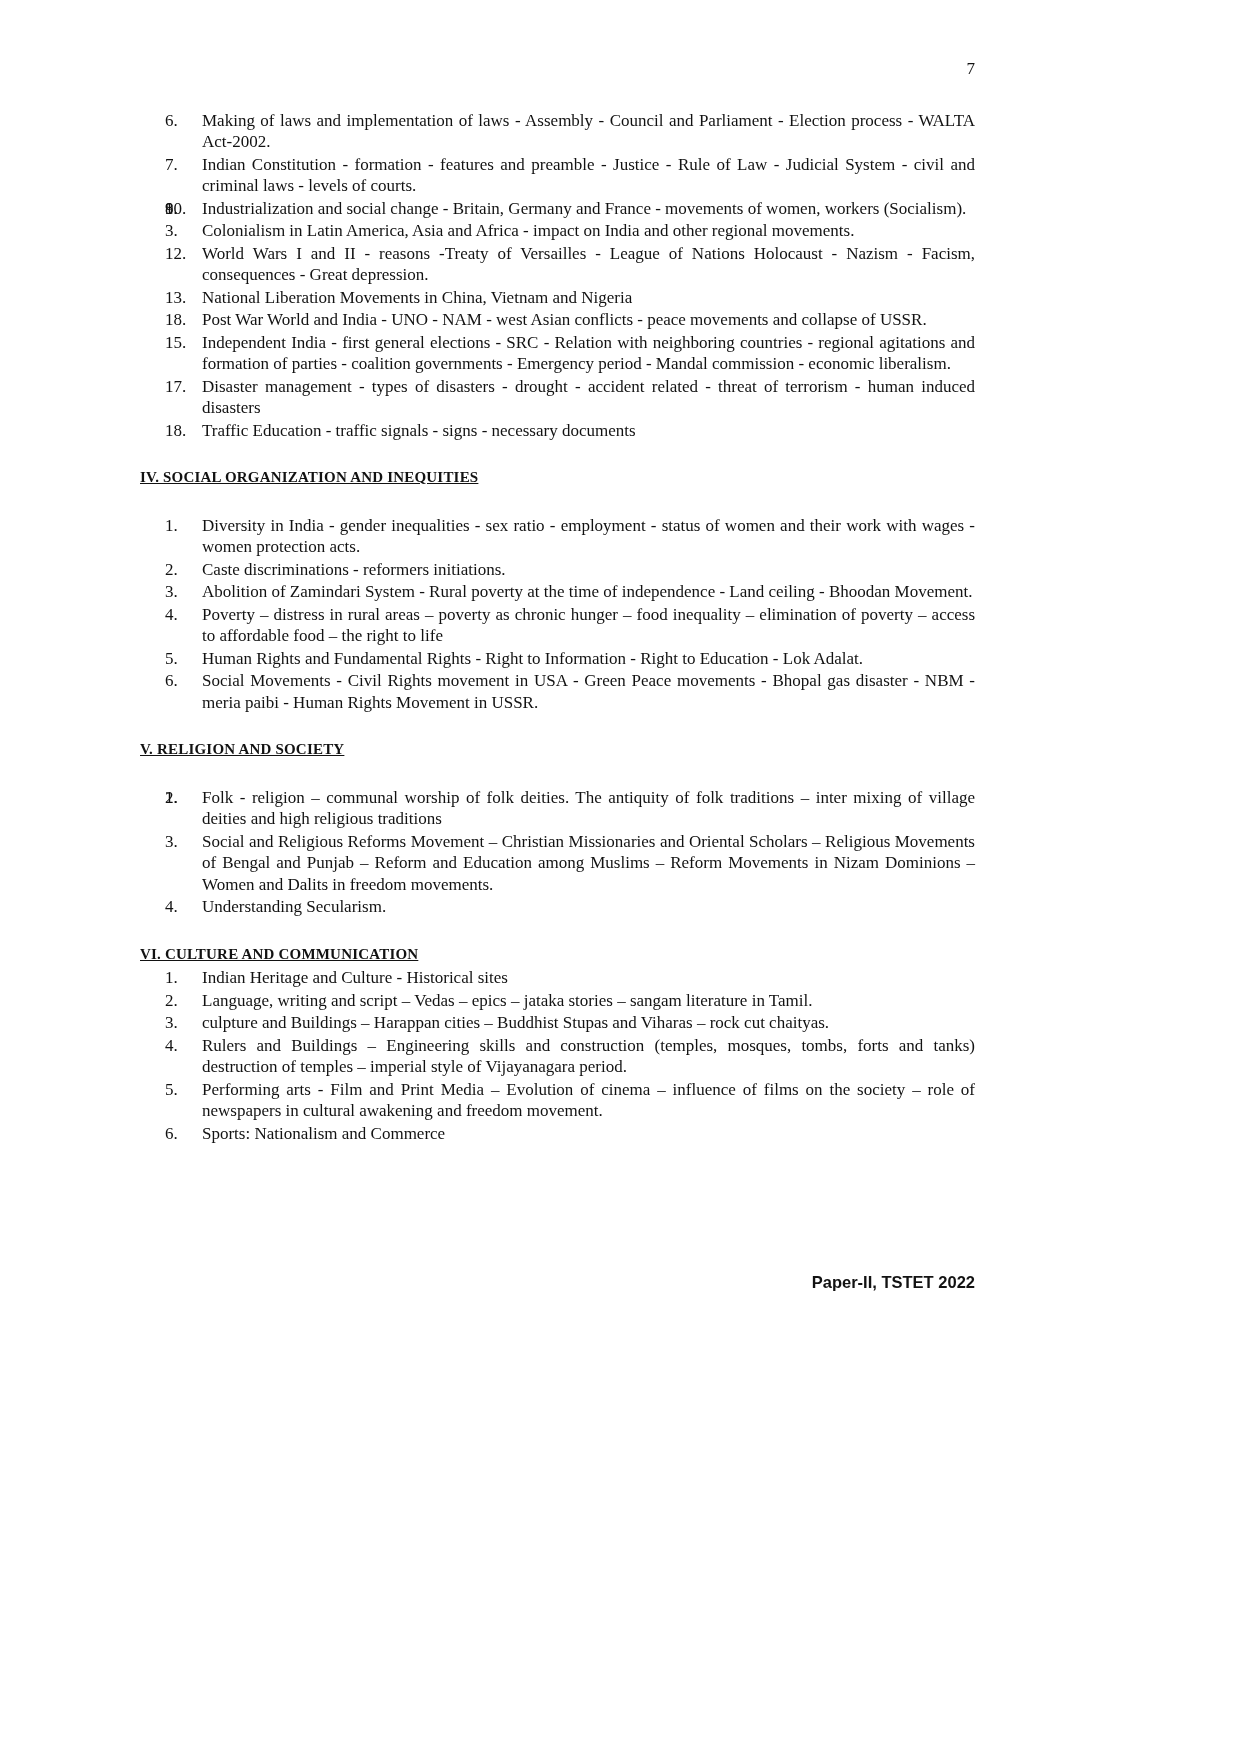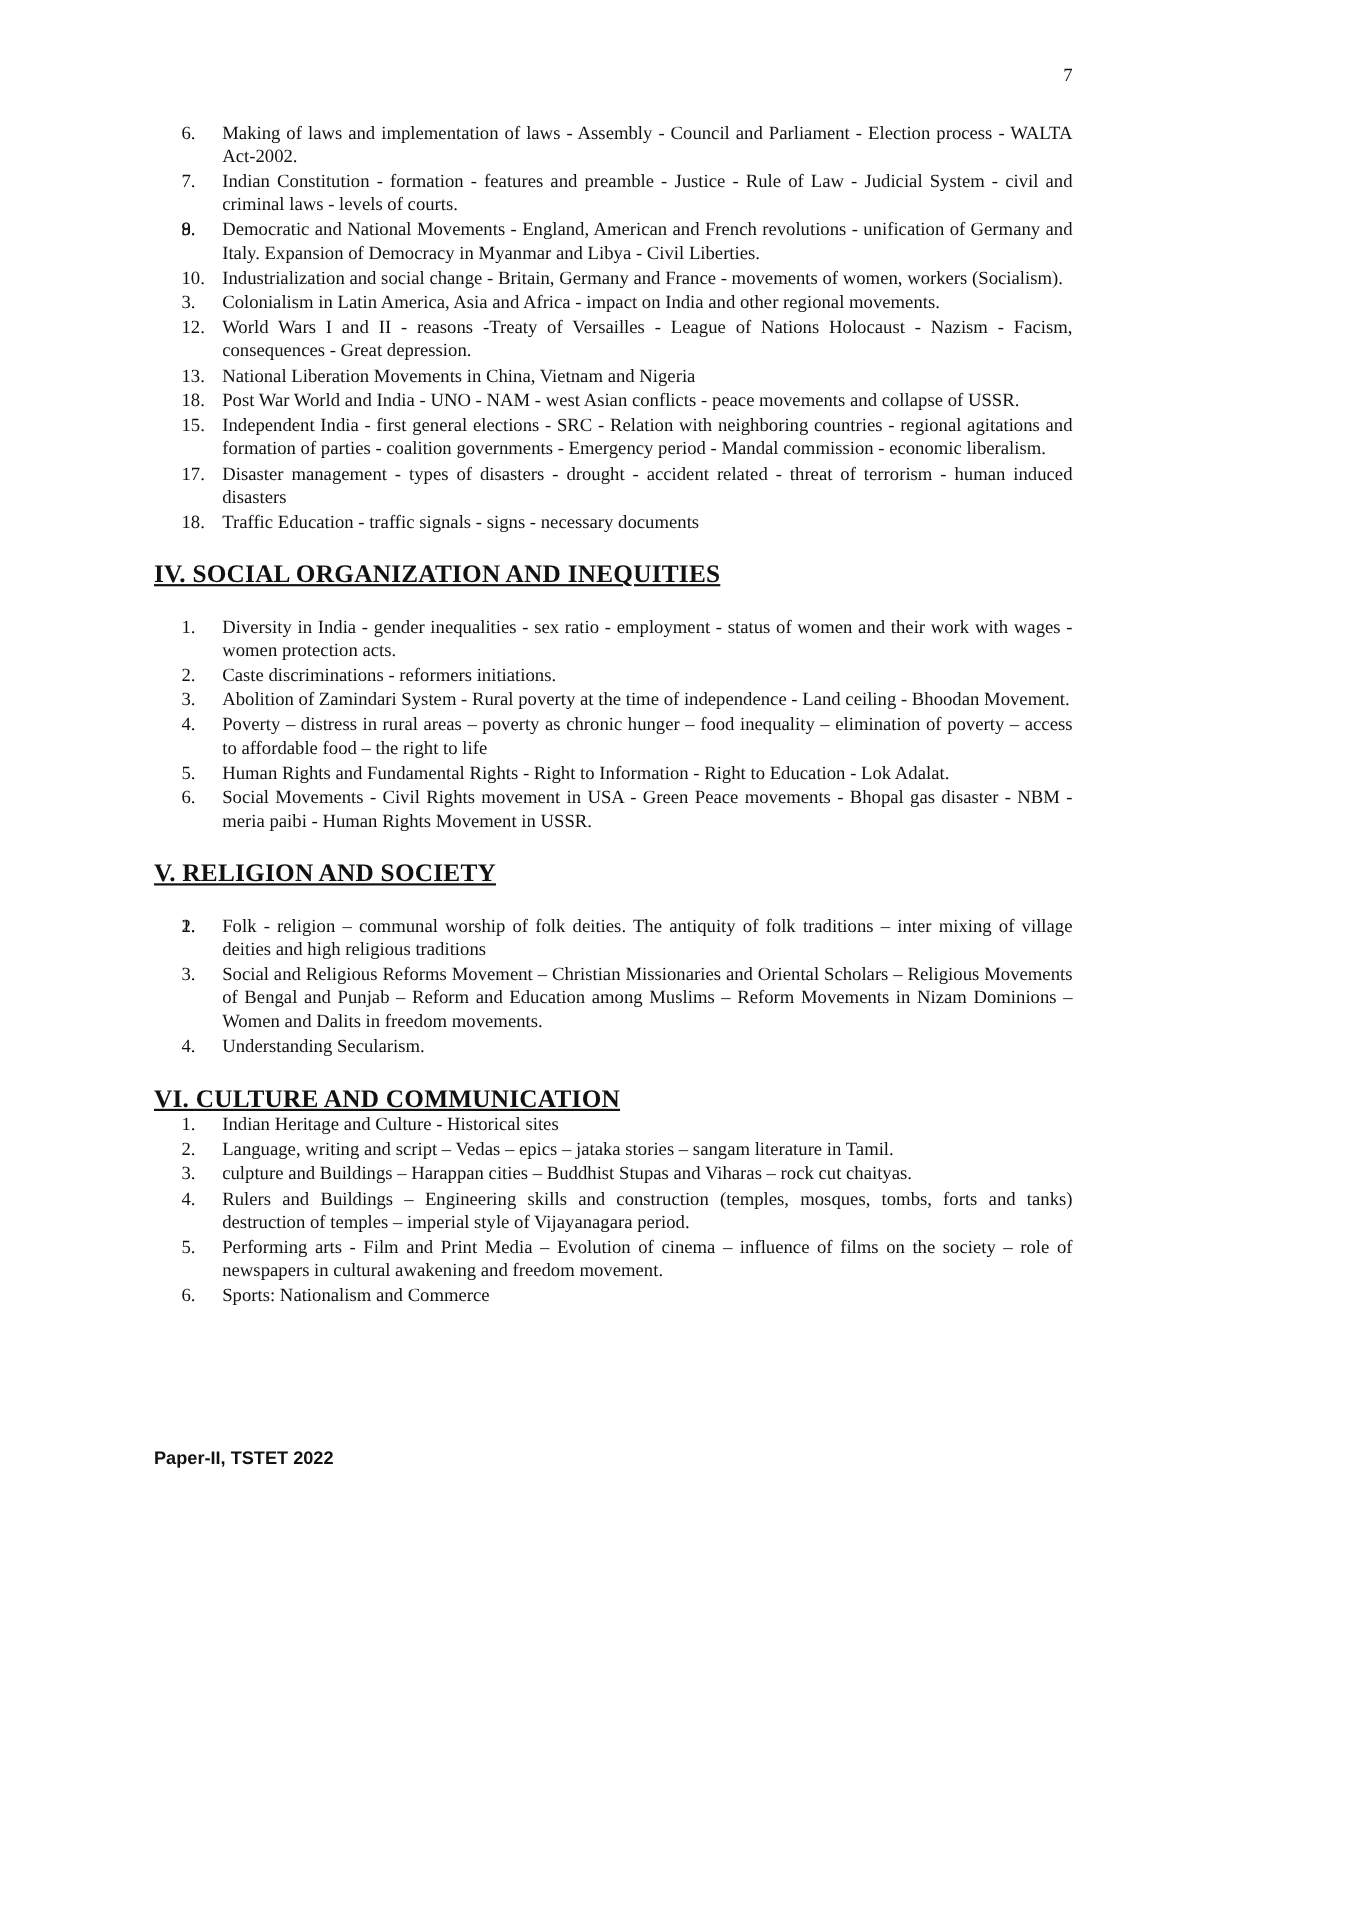--- a/index.html
+++ b/index.html
@@ -30,47 +30,48 @@
     margin-bottom: 1px;
   }
   ol.list li .num {
     position: absolute;
     left: 25px;
     top: 0;
     text-align: left;
   }
   section.with-heading { margin-top: 26px; }
   h2.heading {
-    font-size: 23px;
+    font-size: 15px;
     font-weight: bold;
     text-decoration: underline;
     letter-spacing: 0.2px;
     margin-bottom: 26px;
   }
   section.tight h2.heading { margin-bottom: 2px; margin-top: 12px; }
   .footer {
+    text-align: right;
     font-family: "Liberation Sans", sans-serif;
     font-weight: bold;
     font-size: 16.5px;
     margin-top: 128px;
   }
 </style>
 </head>
 <body>
 
 <div class="page">
 
   <div class="page-number">7</div>
 
   <section>
     <ol class="list">
         <li><span class="num">6.</span><span class="txt">Making of laws and implementation of laws - Assembly - Council and Parliament - Election process - WALTA Act-2002.</span></li>
         <li><span class="num">7.</span><span class="txt">Indian Constitution - formation - features and preamble - Justice - Rule of Law - Judicial System - civil and criminal laws - levels of courts.</span></li>
         <li><span class="num">8.</span></li>
-        <li><span class="num">9.</span><span class="txt">Democratic and National Movements - England, American and French revolutions - unification of Germany and Italy. Expansion of Democracy in Myanmar and Libya - Civil Liberties.</span></li>
+        <li><span class="num">9.</span></li>
         <li><span class="num">10.</span><span class="txt">Industrialization and social change - Britain, Germany and France - movements of women, workers (Socialism).</span></li>
         <li><span class="num">3.</span><span class="txt">Colonialism in Latin America, Asia and Africa - impact on India and other regional movements.</span></li>
         <li><span class="num">12.</span><span class="txt">World Wars I and II - reasons -Treaty of Versailles - League of Nations Holocaust - Nazism - Facism, consequences - Great depression.</span></li>
         <li><span class="num">13.</span><span class="txt">National Liberation Movements in China, Vietnam and Nigeria</span></li>
         <li><span class="num">18.</span><span class="txt">Post War World and India - UNO - NAM - west Asian conflicts - peace movements and collapse of USSR.</span></li>
         <li><span class="num">15.</span><span class="txt">Independent India - first general elections - SRC - Relation with neighboring countries - regional agitations and formation of parties - coalition governments - Emergency period - Mandal commission - economic liberalism.</span></li>
         <li><span class="num">17.</span><span class="txt">Disaster management - types of disasters - drought - accident related - threat of terrorism - human induced disasters</span></li>
         <li><span class="num">18.</span><span class="txt">Traffic Education - traffic signals - signs - necessary documents</span></li>
       </ol>
   </section>

